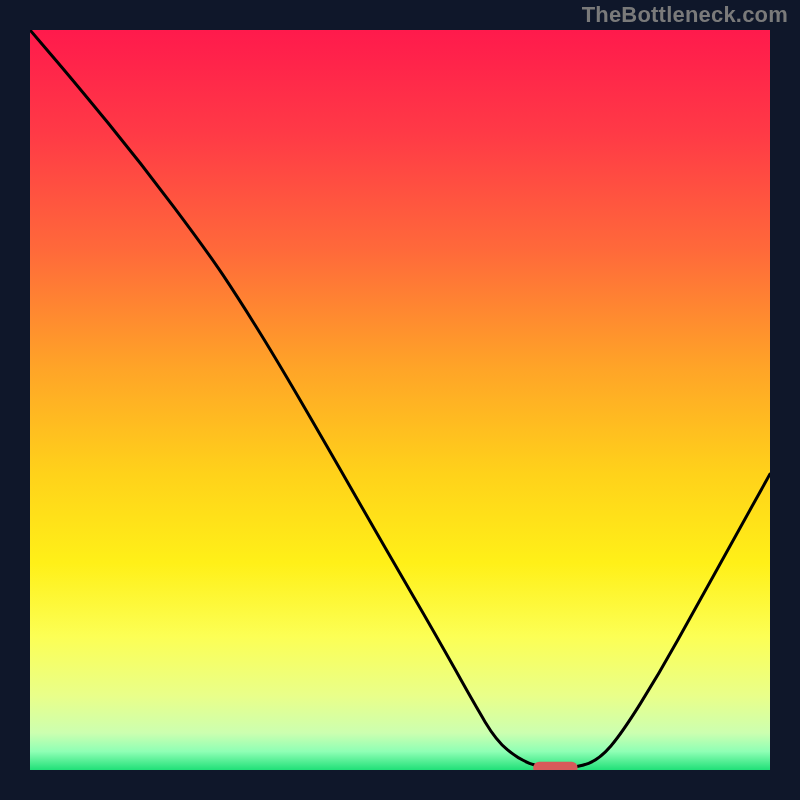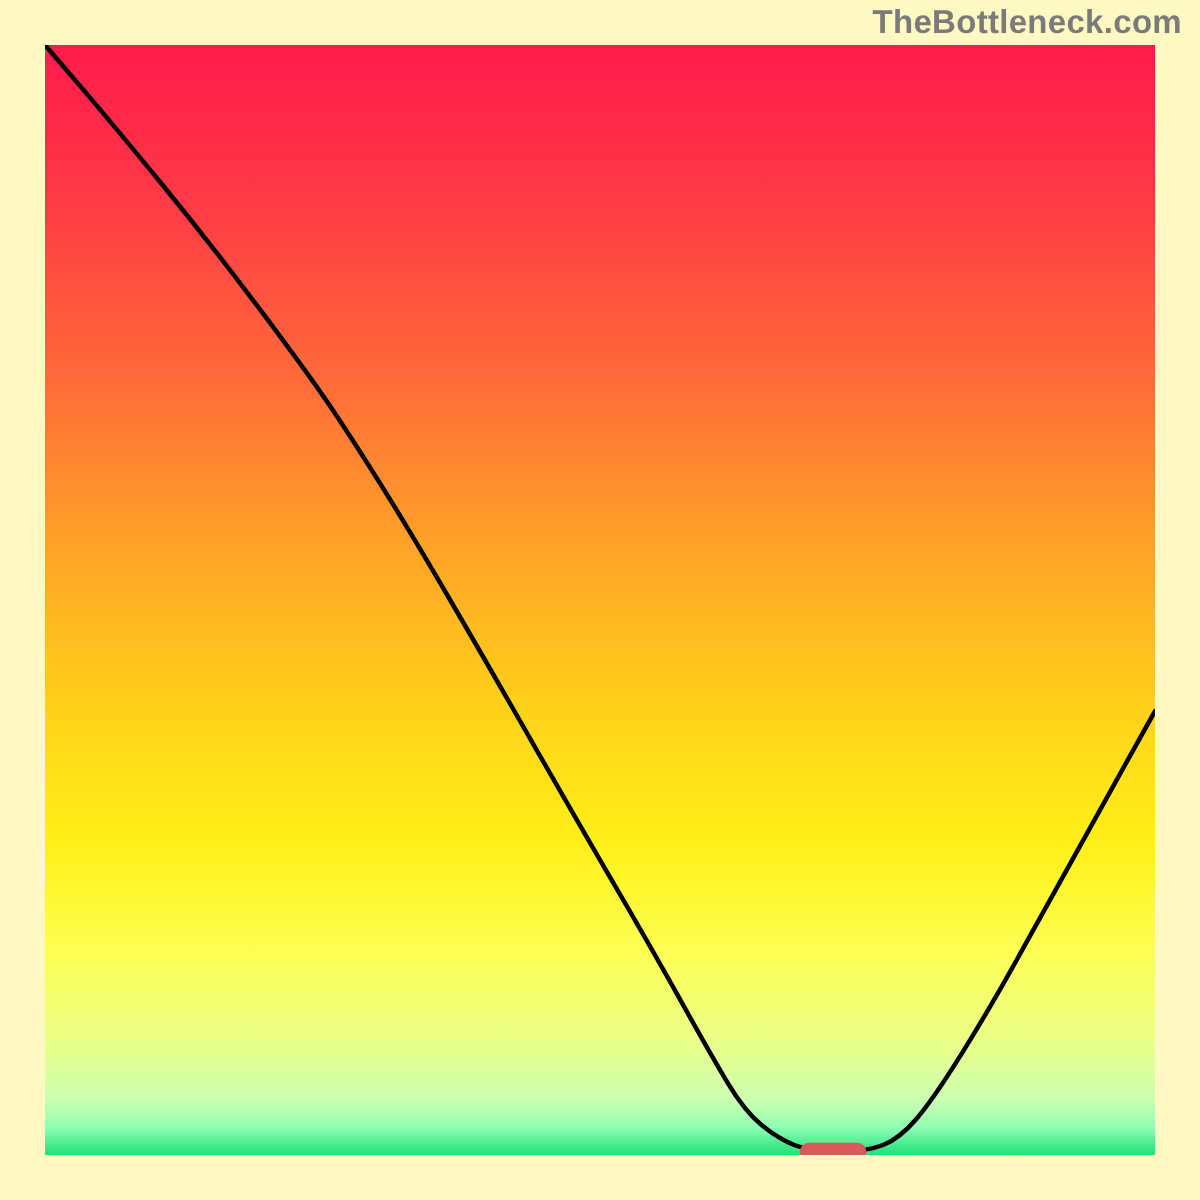--- a/index.html
+++ b/index.html
@@ -7,21 +7,21 @@
     padding: 0;
     width: 800px;
     height: 800px;
     background: #000;
     overflow: hidden;
   }
   .chart-container {
     position: relative;
     width: 800px;
     height: 800px;
-    background: #fef9c3;
+    background: #0f172a;
   }
   .plot-area {
     position: absolute;
     left: 30px;
     top: 30px;
     width: 740px;
     height: 740px;
   }
   .watermark {
     position: absolute;

